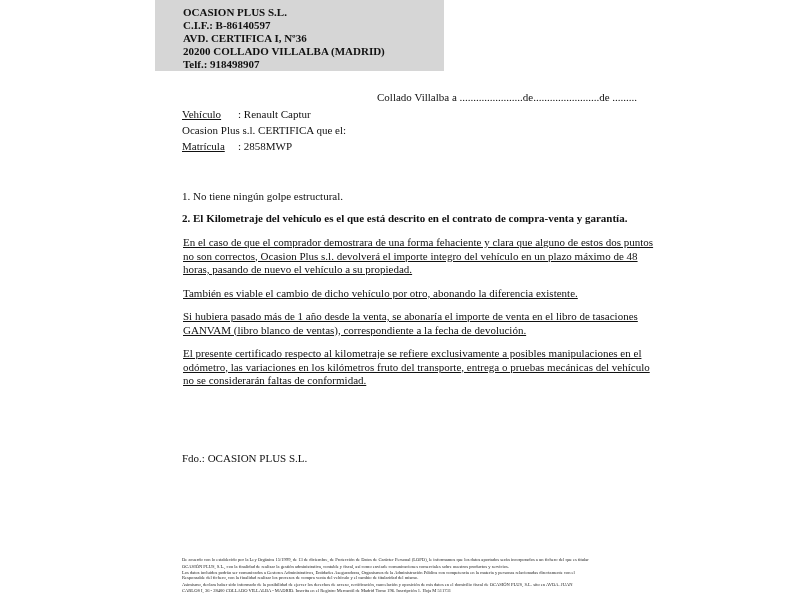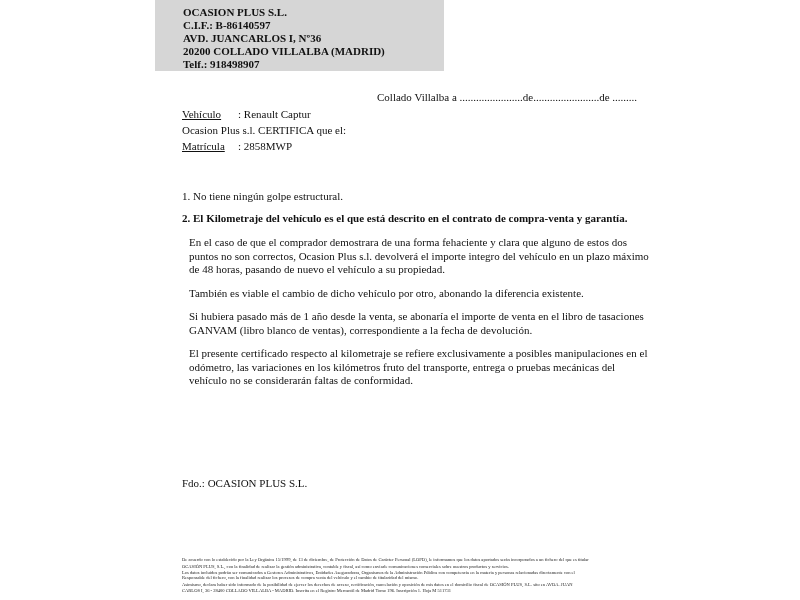--- a/index.html
+++ b/index.html
@@ -63,26 +63,26 @@
 
   .bodytext {
     position: absolute;
     left: 182px;
     top: 236px;
     width: 472px;
     font-size: 11px;
     line-height: 13.5px;
     text-align: left;
   }
-  .bodytext p { margin: 0 0 10px 7px; }
+  .bodytext p { margin: 0 0 10px 1px; text-decoration: underline; }
 
   .signature {
     position: absolute;
     left: 182px;
-    top: 477px;
+    top: 452px;
     font-size: 11px;
     white-space: nowrap;
   }
 
   .legal {
     position: absolute;
     left: 182px;
     top: 557px;
     width: 610px;
     height: 40px;
@@ -98,21 +98,21 @@
   .legal-inner div { white-space: nowrap; }
 </style>
 </head>
 <body>
 
 <div class="canvas">
 
   <header class="company-box">
     <div>OCASION PLUS S.L.</div>
     <div>C.I.F.: B-86140597</div>
-    <div>AVD. JUANCARLOS I, Nº36</div>
+    <div>AVD. CERTIFICA I, Nº36</div>
     <div>20200 COLLADO VILLALBA (MADRID)</div>
     <div>Telf.: 918498907</div>
   </header>
 
   <div class="date-line">Collado Villalba a .......................de........................de .........</div>
 
   <section class="cert">
     <div><span class="kv-label">Vehículo</span><span>: Renault Captur</span></div>
     <div>Ocasion Plus s.l. CERTIFICA que el:</div>
     <div><span class="kv-label">Matrícula</span><span>: 2858MWP</span></div>

